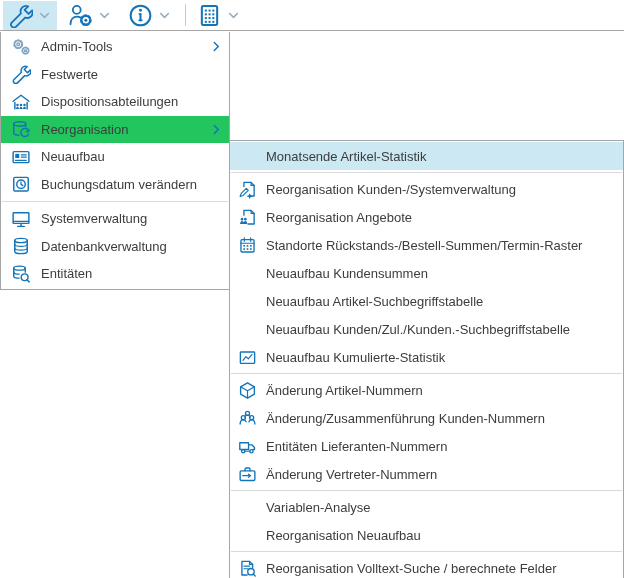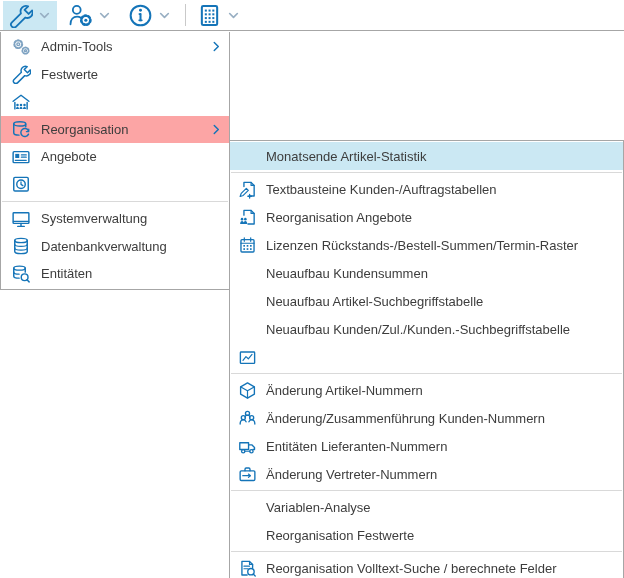--- a/index.html
+++ b/index.html
@@ -24,21 +24,21 @@
   .tsep{width:1px;height:22px;background:#c9c9c9;margin:0 6px 0 2px}
   
   .panel{position:absolute;background:#fff;border:1px solid #a6a6a6;box-sizing:border-box}
   #leftmenu{left:0;top:32px;width:230px;border-top:none;padding:1px 0}
   #submenu{left:229px;top:140px;width:395px;padding:1px 0}
   
   .mi{display:flex;align-items:center;height:27.5px;padding:0 8px 0 10px;white-space:nowrap}
   .mi .ic{width:20px;height:20px;margin-right:10px;flex:none;display:flex;align-items:center;justify-content:center}
   .mi .lb{flex:1;overflow:hidden}
   .mi .arrbox{margin-left:auto;padding-left:6px;display:flex;align-items:center}
-  .mi.sel{background:#fca5a5}
+  .mi.sel{background:#22c55e}
   .lsep{height:1px;background:#d9d9d9;margin:3px 1px}
   
   .smi{display:flex;align-items:center;height:28px;padding:0 8px;white-space:nowrap}
   .smi .ic{width:19px;height:19px;margin-right:9px;flex:none;display:flex;align-items:center;justify-content:center}
   .smi.sel{background:#cbe8f3}
   .ssep{height:1px;background:#d9d9d9;margin:2px 1px}
 </style>
 </head>
 <body>
 
@@ -276,20 +276,21 @@
       </span>
     <span class="lb">Festwerte</span>
   </div>
 
   <div class="mi">
     <span class="ic">
         <svg class="i" width="20" height="20" viewBox="0 0 16 16">
           <use href="#s-homepeople"></use>
         </svg>
       </span>
+    <span class="lb">Dispositionsabteilungen</span>
   </div>
 
 
   <div class="mi sel">
     <span class="ic">
         <svg class="i" width="20" height="20" viewBox="0 0 16 16">
           <use href="#s-dbrefresh"></use>
         </svg>
       </span>
     <span class="lb">Reorganisation</span>
@@ -299,29 +300,30 @@
         </svg>
       </span>
   </div>
 
   <div class="mi">
     <span class="ic">
         <svg class="i" width="20" height="20" viewBox="0 0 16 16">
           <use href="#s-idcard"></use>
         </svg>
       </span>
-    <span class="lb">Angebote</span>
+    <span class="lb">Neuaufbau</span>
   </div>
 
   <div class="mi">
     <span class="ic">
         <svg class="i" width="20" height="20" viewBox="0 0 16 16">
           <use href="#s-calclock"></use>
         </svg>
       </span>
+    <span class="lb">Buchungsdatum verändern</span>
   </div>
 
   <div class="lsep"></div>
 
   <div class="mi">
     <span class="ic">
         <svg class="i" width="20" height="20" viewBox="0 0 16 16">
           <use href="#s-monitor"></use>
         </svg>
       </span>
@@ -356,39 +358,39 @@
   </div>
 
   <div class="ssep"></div>
 
   <div class="smi">
     <span class="ic">
         <svg class="i" width="19" height="19" viewBox="0 0 16 16">
           <use href="#s-docedit"></use>
         </svg>
       </span>
-    <span class="lb">Textbausteine Kunden-/Auftragstabellen</span>
+    <span class="lb">Reorganisation Kunden-/Systemverwaltung</span>
   </div>
 
   <div class="smi">
     <span class="ic">
         <svg class="i" width="19" height="19" viewBox="0 0 16 16">
           <use href="#s-docpeople"></use>
         </svg>
       </span>
     <span class="lb">Reorganisation Angebote</span>
   </div>
 
   <div class="smi">
     <span class="ic">
         <svg class="i" width="19" height="19" viewBox="0 0 16 16">
           <use href="#s-calendar"></use>
         </svg>
       </span>
-    <span class="lb">Lizenzen Rückstands-/Bestell-Summen/Termin-Raster</span>
+    <span class="lb">Standorte Rückstands-/Bestell-Summen/Termin-Raster</span>
   </div>
 
   <div class="smi">
     <span class="ic"></span>
     <span class="lb">Neuaufbau Kundensummen</span>
   </div>
 
   <div class="smi">
     <span class="ic"></span>
     <span class="lb">Neuaufbau Artikel-Suchbegriffstabelle</span>
@@ -398,20 +400,21 @@
     <span class="ic"></span>
     <span class="lb">Neuaufbau Kunden/Zul./Kunden.-Suchbegriffstabelle</span>
   </div>
 
   <div class="smi">
     <span class="ic">
         <svg class="i" width="19" height="19" viewBox="0 0 16 16">
           <use href="#s-chart"></use>
         </svg>
       </span>
+    <span class="lb">Neuaufbau Kumulierte-Statistik</span>
   </div>
 
   <div class="ssep"></div>
 
   <div class="smi">
     <span class="ic">
         <svg class="i" width="19" height="19" viewBox="0 0 16 16">
           <use href="#s-cube"></use>
         </svg>
       </span>
@@ -447,21 +450,21 @@
 
   <div class="ssep"></div>
 
   <div class="smi">
     <span class="ic"></span>
     <span class="lb">Variablen-Analyse</span>
   </div>
 
   <div class="smi">
     <span class="ic"></span>
-    <span class="lb">Reorganisation Festwerte</span>
+    <span class="lb">Reorganisation Neuaufbau</span>
   </div>
 
   <div class="ssep"></div>
 
   <div class="smi">
     <span class="ic">
         <svg class="i" width="19" height="19" viewBox="0 0 16 16">
           <use href="#s-docsearch"></use>
         </svg>
       </span>

